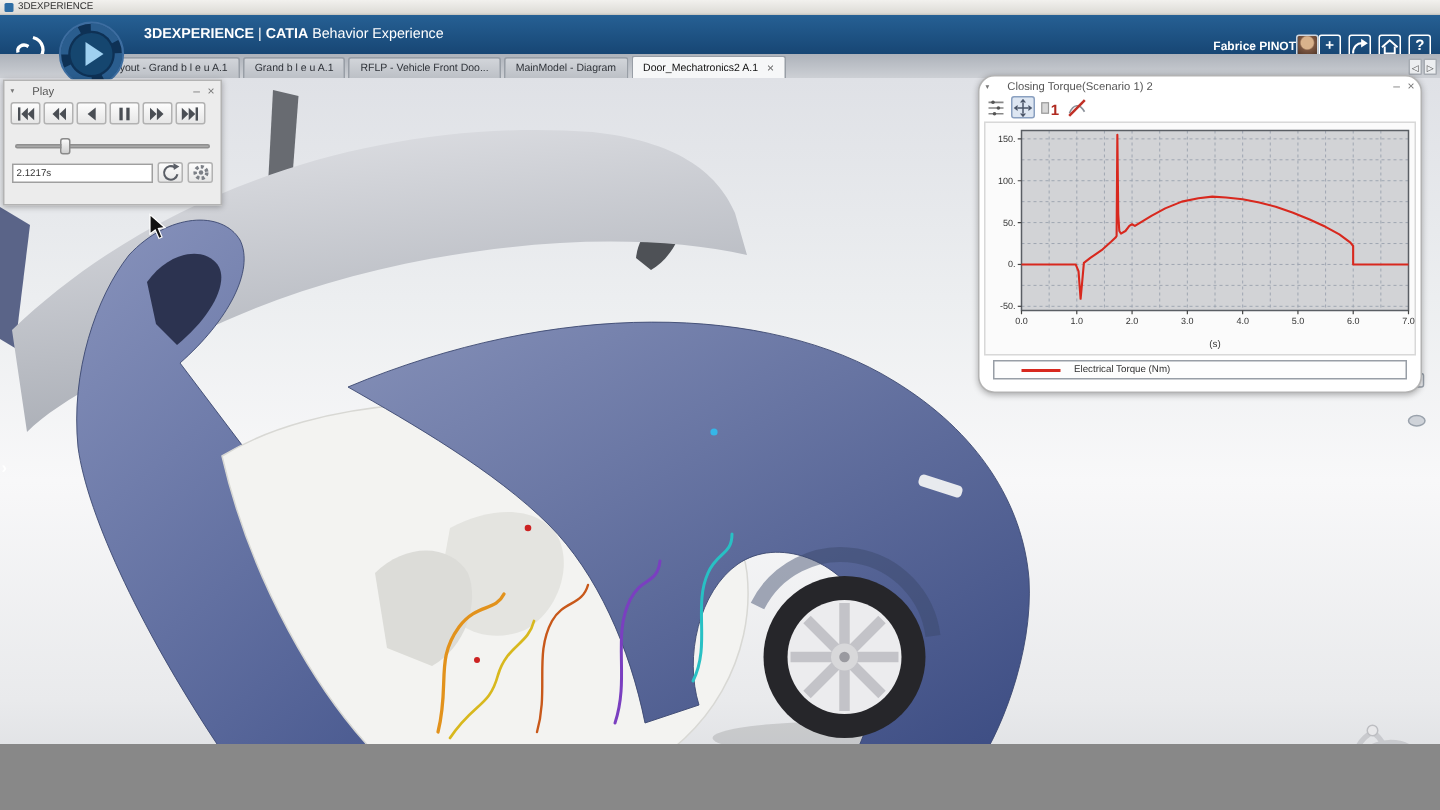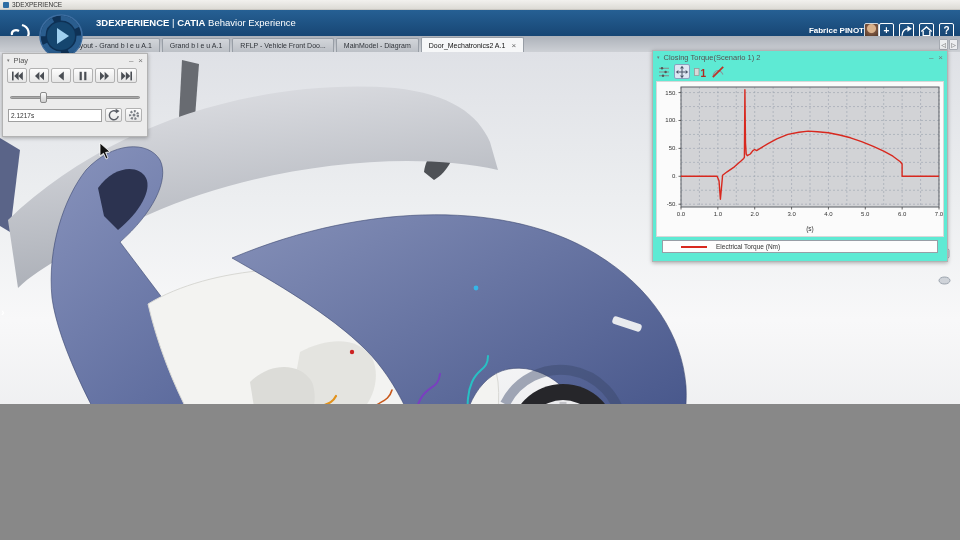--- a/index.html
+++ b/index.html
@@ -1,17 +1,17 @@
 <!DOCTYPE html>
 <html><head>
 <meta charset="utf-8">
 <style>
   html,body{margin:0;padding:0;background:#888;}
   *{box-sizing:border-box;}
-  #screen{position:relative;width:960px;height:404px;overflow:hidden;
+  #screen{position:relative;width:960px;height:496px;overflow:hidden;
     font-family:"Liberation Sans",sans-serif;background:#e8e9ec;}
   
   #titlebar{position:absolute;left:0;top:0;width:960px;height:10px;
     background:linear-gradient(#f2f1ee,#dddbd6);display:flex;align-items:center;
     padding:0 3px;font-size:6.5px;color:#333;border-bottom:1px solid #c9c7c2;}
   #titlebar .wicon{width:6px;height:6px;background:#2e6da4;border-radius:1px;margin-right:3px;}
   
   #appbar{position:absolute;left:0;top:10px;width:960px;height:26px;
     background:linear-gradient(#266094,#174674);color:#fff;}
   #appbar .title{position:absolute;left:96px;top:7px;font-size:9.5px;white-space:nowrap;}
@@ -51,37 +51,37 @@
     background:linear-gradient(#dfe1e6 0%,#eceef0 30%,#f8f8f9 55%,#e9eaec 85%,#d8dade 100%);}
   #carsvg{position:absolute;left:0;top:0;}
   #cursor{position:absolute;left:99px;top:90px;z-index:40;}
   #edge-chevron{position:absolute;left:1px;top:254px;color:#fff;font-size:11px;font-weight:bold;z-index:8;}
   .edgewidget{position:absolute;z-index:8;}
   
   .panel{position:absolute;background:#ececec;border:1px solid #b3b3b3;
     box-shadow:0 1px 4px rgba(0,0,0,.3);font-size:7.5px;color:#444;z-index:20;}
   .panel-h{height:12px;display:flex;align-items:center;padding:0 4px;color:#555;}
   .panel-h .col{font-size:5px;color:#777;}
-  .panel-h .pt{flex:1;margin-left:4px;}
+  .panel-h .pt{flex:1;margin-left:12px;}
   .panel-h .wmin,.panel-h .wclose{margin-left:5px;font-size:8px;color:#777;}
   #playpanel{left:2px;top:53px;width:146px;height:84px;}
   #transport{display:flex;gap:2px;padding:2px 4px;}
   .pbtn{width:20px;height:15px;background:linear-gradient(#fdfdfd,#e6e6e6);border:1px solid #b2b2b2;
     border-radius:2px;display:flex;align-items:center;justify-content:center;}
   #slider{position:relative;margin:7px 7px 6px 7px;height:10px;}
   #slider .track{position:absolute;left:0;right:0;top:4px;height:3px;background:#a9a9a9;
     border-radius:2px;border:1px solid #8f8f8f;}
   #slider .handle{position:absolute;left:30px;top:0;width:7px;height:11px;
     background:linear-gradient(#fafafa,#cfcfcf);border:1px solid #8a8a8a;border-radius:2px;}
   #playbottom{display:flex;align-items:center;gap:3px;padding:0 5px;}
   #time-input{flex:1;height:13px;font-size:6.5px;border:1px solid #9f9f9f;padding:0 2px;
     color:#333;background:#fff;font-family:"Liberation Sans",sans-serif;}
   .sq{width:17px;height:14px;}
   
-  #chartpanel{left:652px;top:50px;width:296px;height:212px;background:#5eead4;}
+  #chartpanel{left:652px;top:50px;width:296px;height:212px;background:#ffffff;border-radius:11px;}
   #charttools{display:flex;gap:2px;padding:1px 3px;}
   .ctbtn{width:16px;height:15px;display:flex;align-items:center;justify-content:center;border-radius:2px;
     border:1px solid transparent;}
   .ctbtn.pressed{border:1px solid #8aa0c0;background:#dde6f2;}
   #chartbody{margin:1px 3px;background:#fbfbfb;border:1px solid #d8d8d8;}
   #legendbox{margin:3px 9px;border:1px solid #989ea6;background:#fdfdfd;height:13px;
     display:flex;align-items:center;}
   #legend-swatch{width:26px;height:2px;margin:0 9px 0 18px;}
   #legend-label{font-size:6.5px;color:#333;}
   

